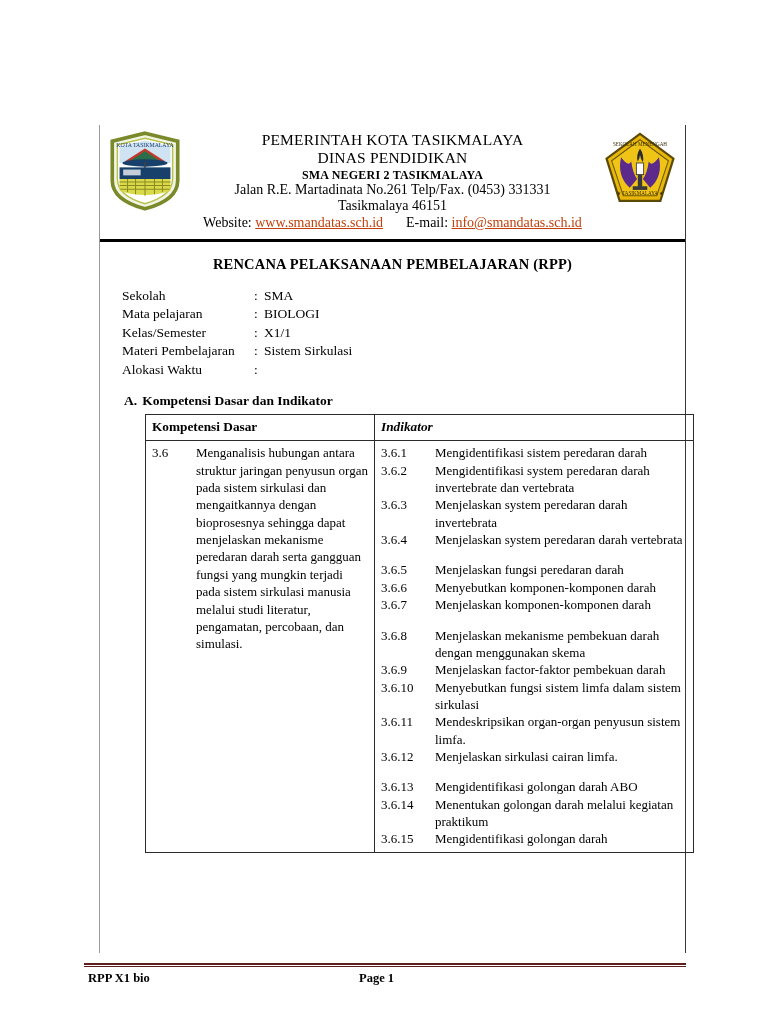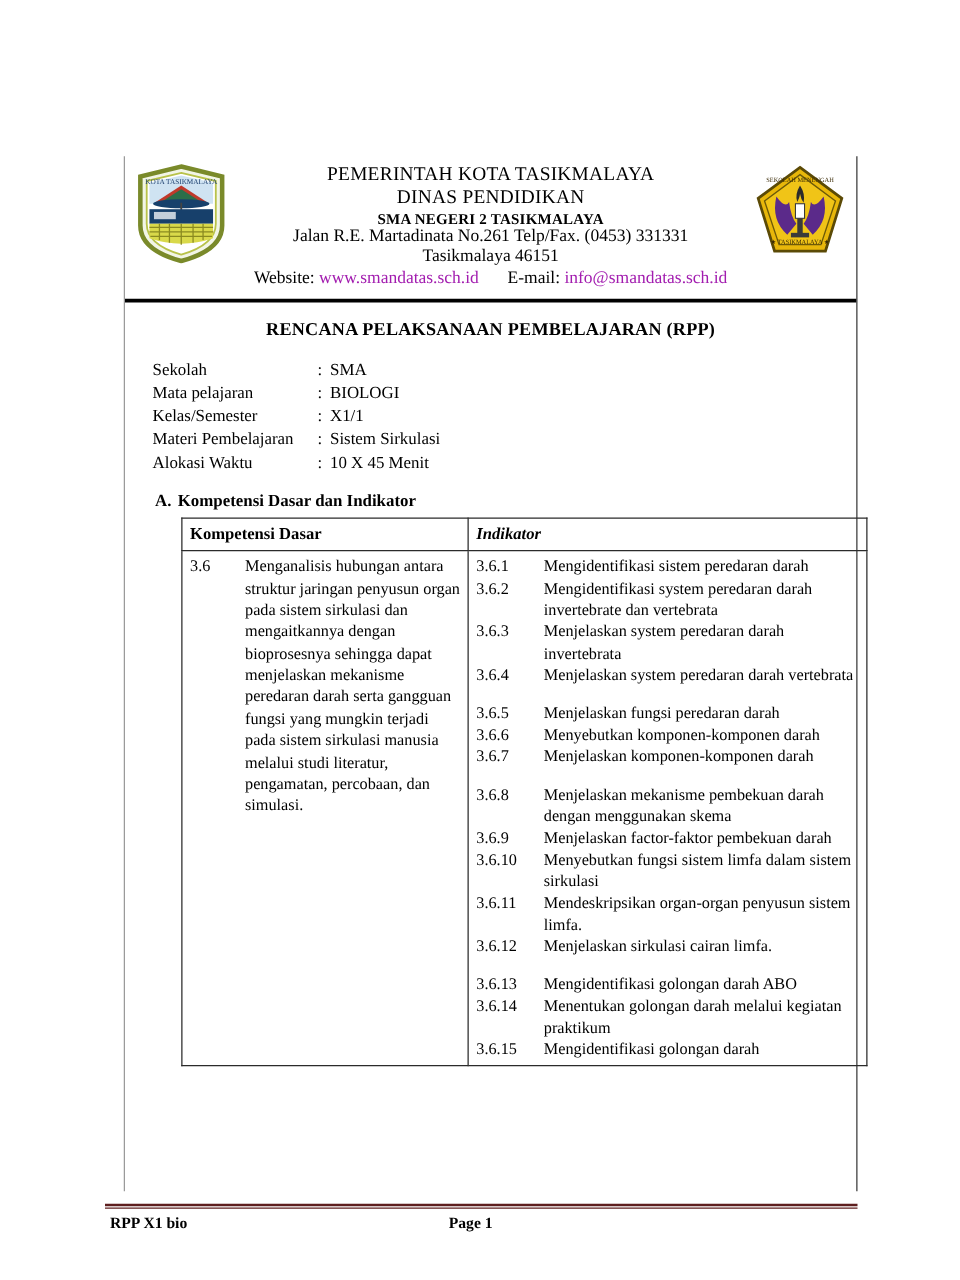--- a/index.html
+++ b/index.html
@@ -68,21 +68,22 @@
     font-weight: bold;
     letter-spacing: 0.2px;
   }
   .lh-line4, .lh-line5 {
     font-size: 14px;
   }
   .lh-line6 {
     font-size: 14px;
   }
   .lh-link {
-    color: #a21caf;
+    color: #c2410c;
+    text-decoration: underline;
   }
   .lh-gap { display: inline-block; width: 16px; }
 
   
   .content {
     padding: 14px 14px 0 14px;
   }
 
   .doc-title {
     text-align: center;
@@ -260,21 +261,20 @@
           <span class="meta-value">X1/1</span>
         </div>
         <div class="meta-row">
           <span class="meta-label">Materi Pembelajaran</span>
           <span class="meta-colon">:</span>
           <span class="meta-value">Sistem Sirkulasi</span>
         </div>
         <div class="meta-row">
           <span class="meta-label">Alokasi Waktu</span>
           <span class="meta-colon">:</span>
-          <span class="meta-value">10 X  45 Menit</span>
         </div>
       </div>
 
       <div class="section-head">
         <span class="sec-letter">A.</span><span>Kompetensi Dasar dan Indikator</span>
       </div>
 
       <table class="ki-table">
         <thead>
           <tr>

